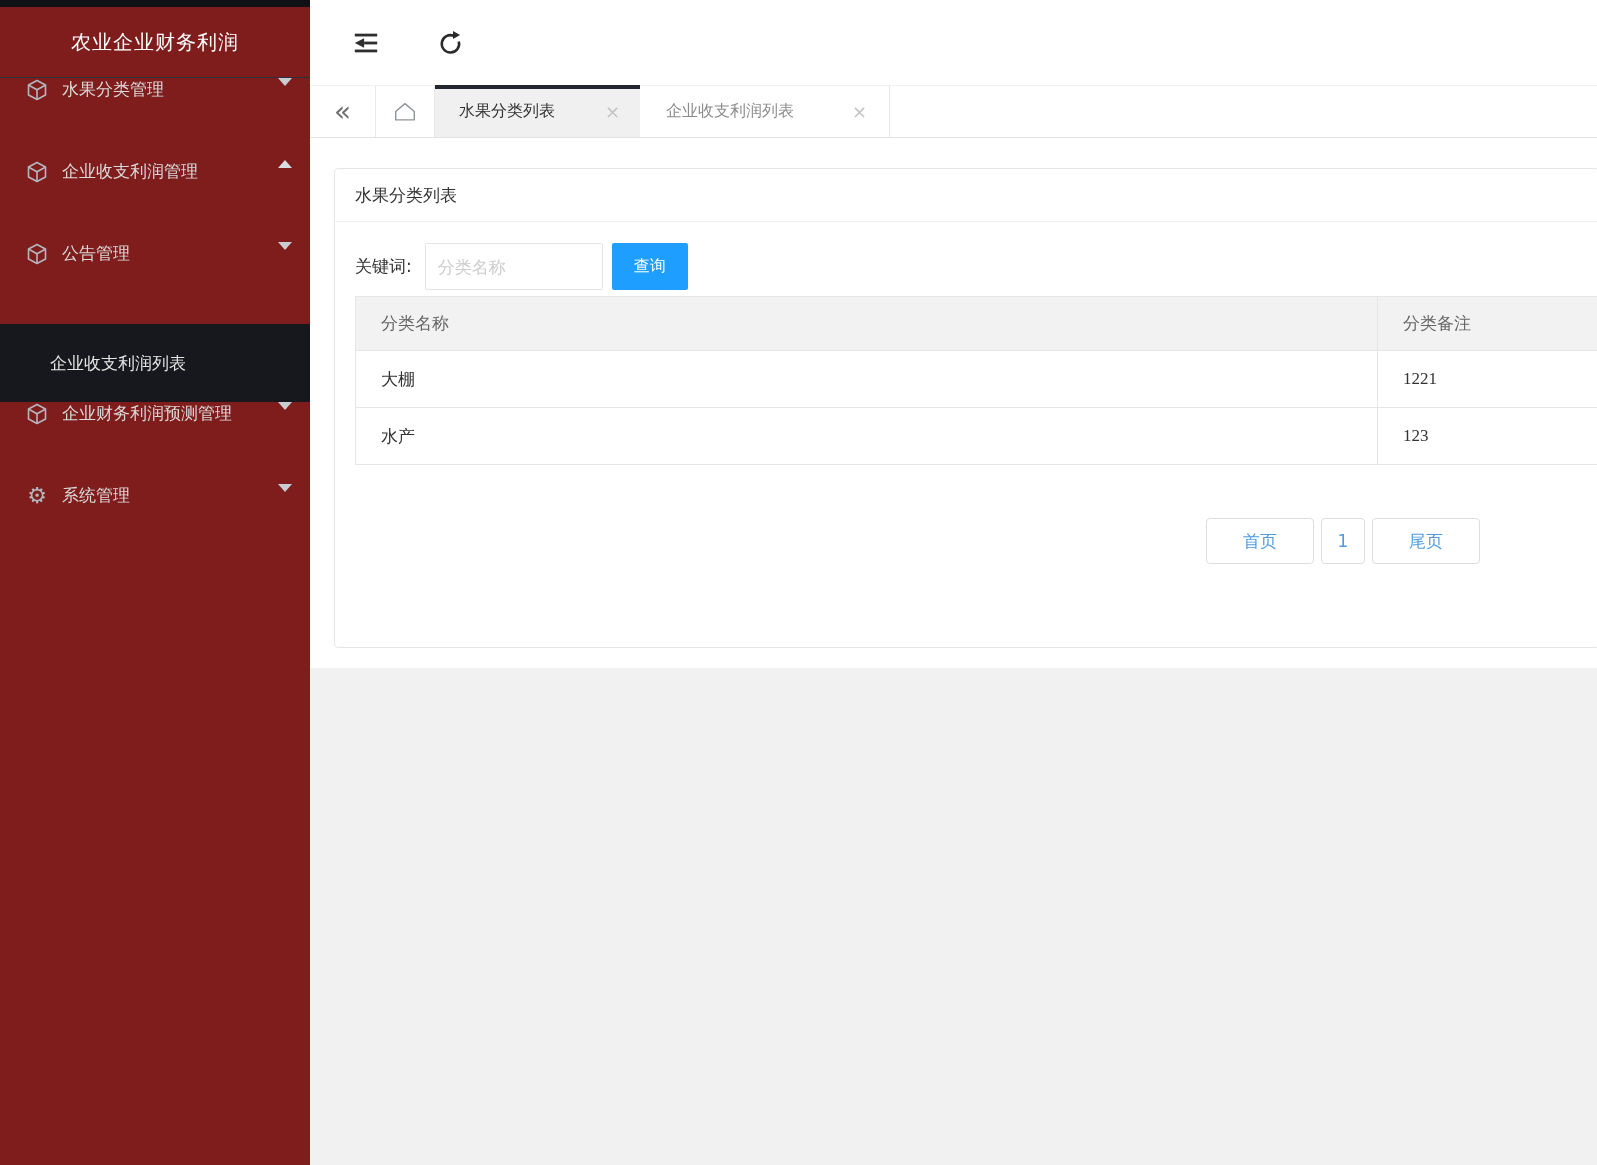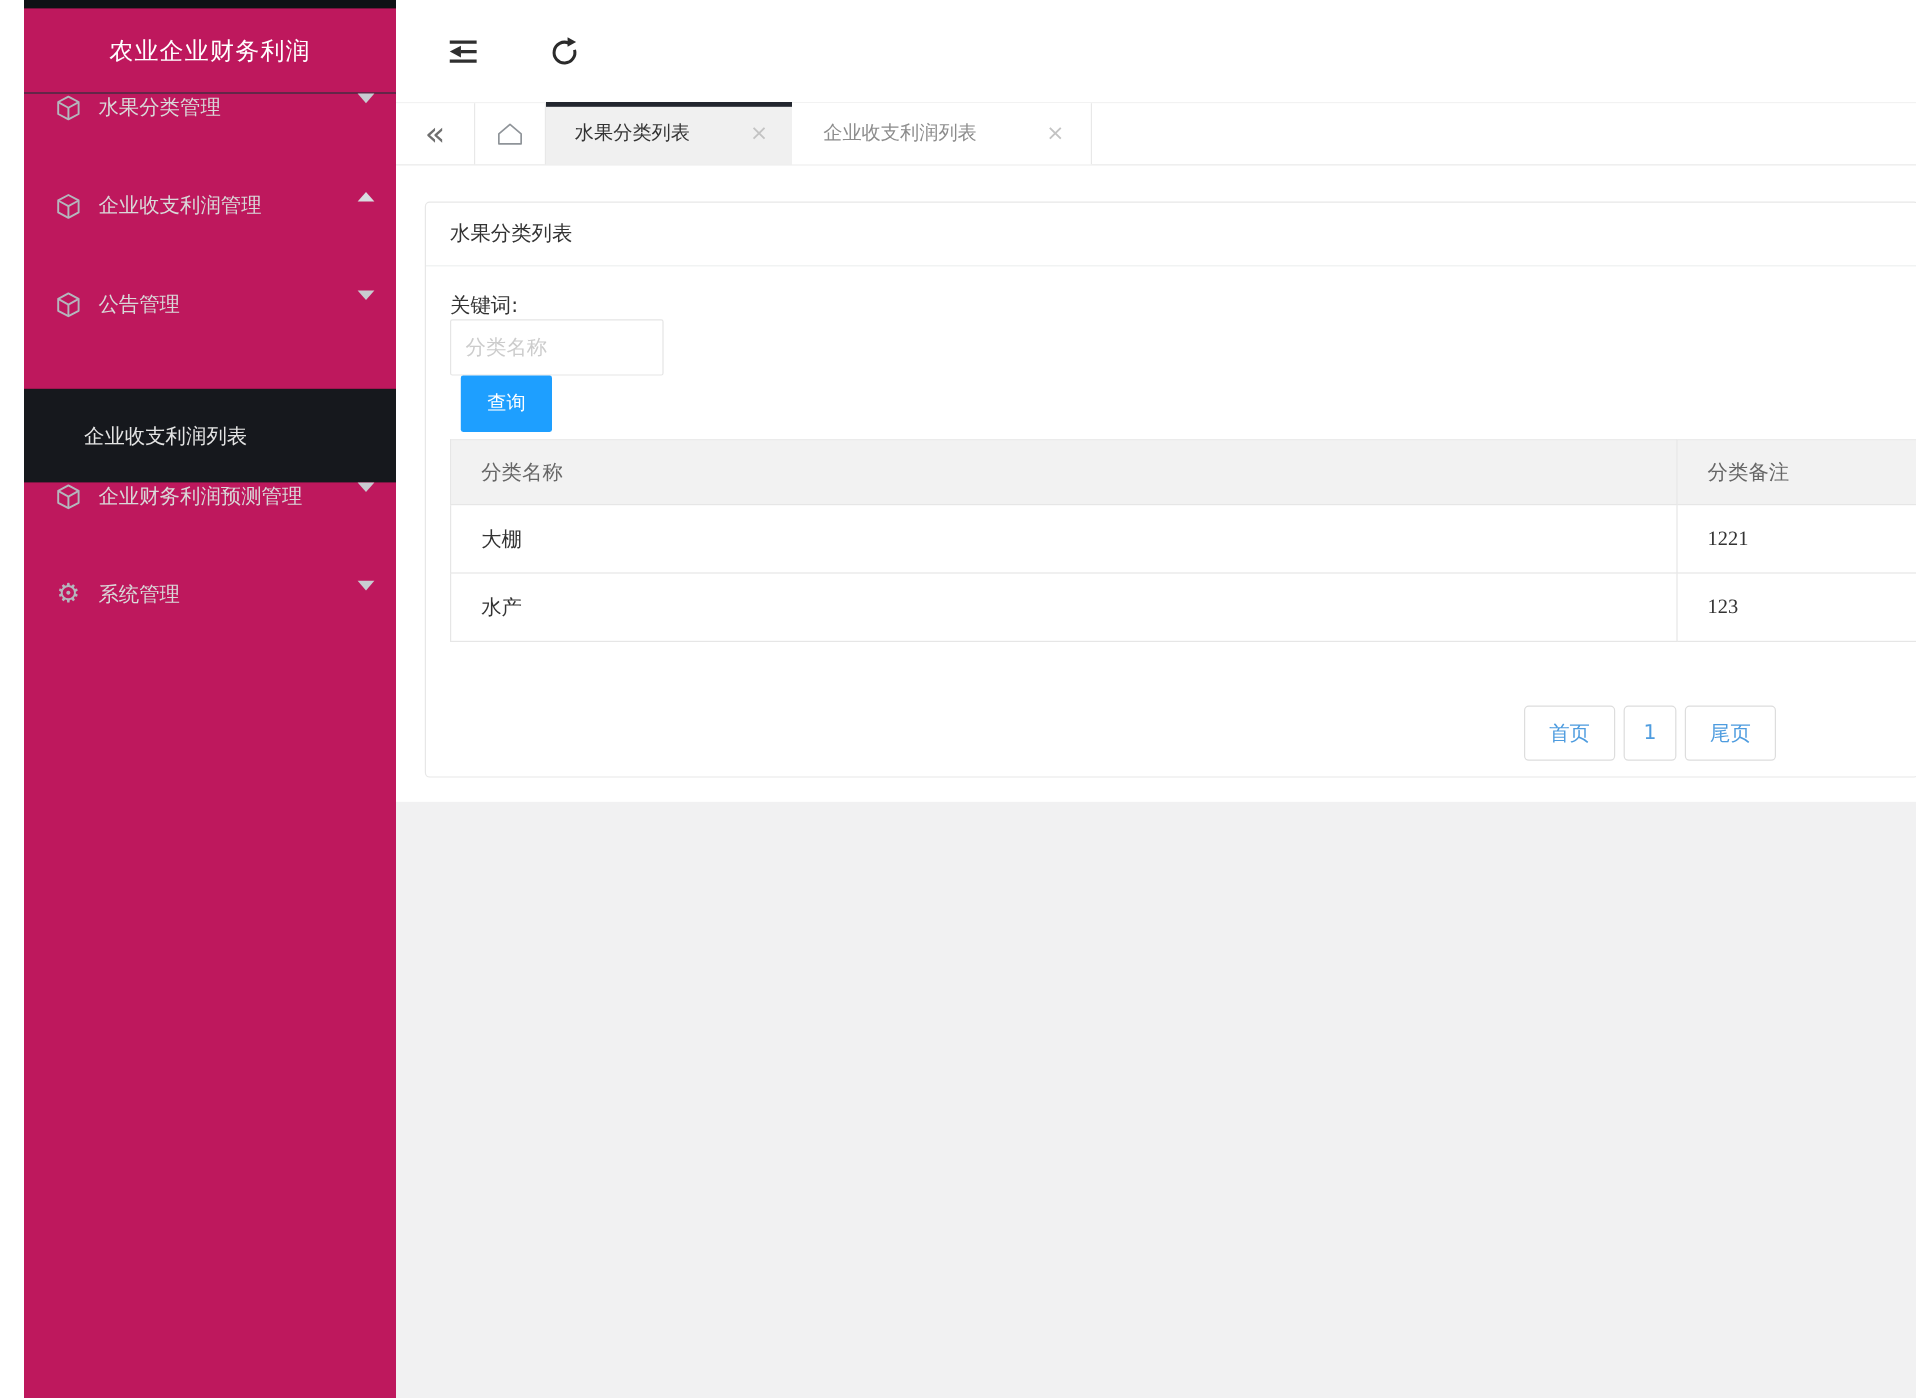--- a/index.html
+++ b/index.html
@@ -1,20 +1,20 @@
 <!DOCTYPE html>
 <html><head>
 <meta charset="utf-8">
 <style>
   * { margin:0; padding:0; box-sizing:border-box; }
   body { font-family:"DejaVu Sans","Liberation Sans",sans-serif; background:#fff; }
   .screen { width:1597px; height:1165px; display:flex; overflow:hidden; background:#fff; }
 
   
-  .sidebar { flex:0 0 310px; width:310px; background:#be185d; display:flex; flex-direction:column;margin-left:20px; }
+  .sidebar { flex:0 0 310px; width:310px; background:#7f1d1d; display:flex; flex-direction:column; }
   .sidebar-topstrip { height:7px; background:#0f1115; }
   .sidebar-title { height:71px; line-height:71px; text-align:center; color:#ffffff;
                    font-size:20px; letter-spacing:1px; border-bottom:1px solid #2b303a; }
   .nav-item { height:82px; display:flex; align-items:flex-start; padding:0 18px 0 25px;
               color:#d9d9d9; font-size:17px; cursor:pointer; }
   .nav-icon { width:24px; height:24px; margin-right:13px; flex:0 0 24px; }
   .gear-glyph { width:24px; margin-right:13px; flex:0 0 24px; font-size:22px; color:#b4b7bd;
                 text-align:center; line-height:24px; }
   .nav-label { flex:1; white-space:nowrap; }
   .caret-down { width:0; height:0; border-left:7px solid transparent; border-right:7px solid transparent;
@@ -42,40 +42,40 @@
   .tab.active::before { content:""; position:absolute; top:-1px; left:0; right:0; height:4px; background:#22262e; }
   .tab.inactive { width:250px; background:#fff; color:#8c8c8c; padding:0 22px 0 26px;
                   border-right:1px solid #e8e8e8; }
   .tab-close { margin-left:auto; color:#c3c3c3; font-size:18px; line-height:1; cursor:pointer; }
 
   .content { height:530px; flex:0 0 530px; position:relative; background:#fff; }
   .card { position:absolute; left:24px; top:30px; right:-2px; height:480px; background:#fff;
           border:1px solid #e7e7e7; border-radius:4px; overflow:hidden; }
   .card-header { height:53px; line-height:53px; padding-left:20px; font-size:17px; color:#333;
                  border-bottom:1px solid #eef0f1; }
-  .search-row { display:flex; align-items:flex-start; padding:21px 20px 0 20px;flex-direction:column; }
+  .search-row { display:flex; align-items:center; padding:21px 20px 0 20px; }
   .search-label { font-size:17px; color:#333; margin-right:13px; }
   .search-input { width:178px; height:47px; border:1px solid #e5e5e5; border-radius:2px;
                   padding:0 12px; font-size:17px; color:#333; outline:none;
                   font-family:"DejaVu Sans","Liberation Sans",sans-serif; }
   .search-input::placeholder { color:#ccc; }
   .search-btn { margin-left:9px; width:76px; height:47px; background:#1e9fff; color:#fff;
                 border:none; border-radius:2px; font-size:16px; cursor:pointer;
                 font-family:"DejaVu Sans","Liberation Sans",sans-serif; }
 
   table.data-table { margin:6px 0 0 20px; width:calc(100% - 20px); border-collapse:collapse; table-layout:fixed; }
   .data-table th, .data-table td { border:1px solid #e6e6e6; text-align:left; padding-left:25px; }
   .data-table th { background:#f2f2f2; height:54px; font-weight:normal; color:#666; font-size:17px; }
   .data-table td { height:57px; background:#fff; color:#333; font-size:17px;font-family:Liberation Serif, serif; }
   .col-name { width:1022px; }
 
   .pagination { display:flex; justify-content:flex-end; gap:7px; margin-top:53px; padding-right:118px; }
   .page-btn { height:46px; border:1px solid #ddd; border-radius:4px; background:#fff;
               color:#4e9cdf; font-size:17px; display:flex; align-items:center; justify-content:center;
-              padding:0 20px; cursor:pointer; font-family:"DejaVu Sans","Liberation Sans",sans-serif; }
+              padding:0 36px; cursor:pointer; font-family:"DejaVu Sans","Liberation Sans",sans-serif; }
   .page-btn.num { padding:0; width:44px; }
 
   .bottom-gray { flex:1; background:#f1f1f2; }
 </style>
 </head>
 <body>
 
 <div class="screen">
 
   <aside class="sidebar">

